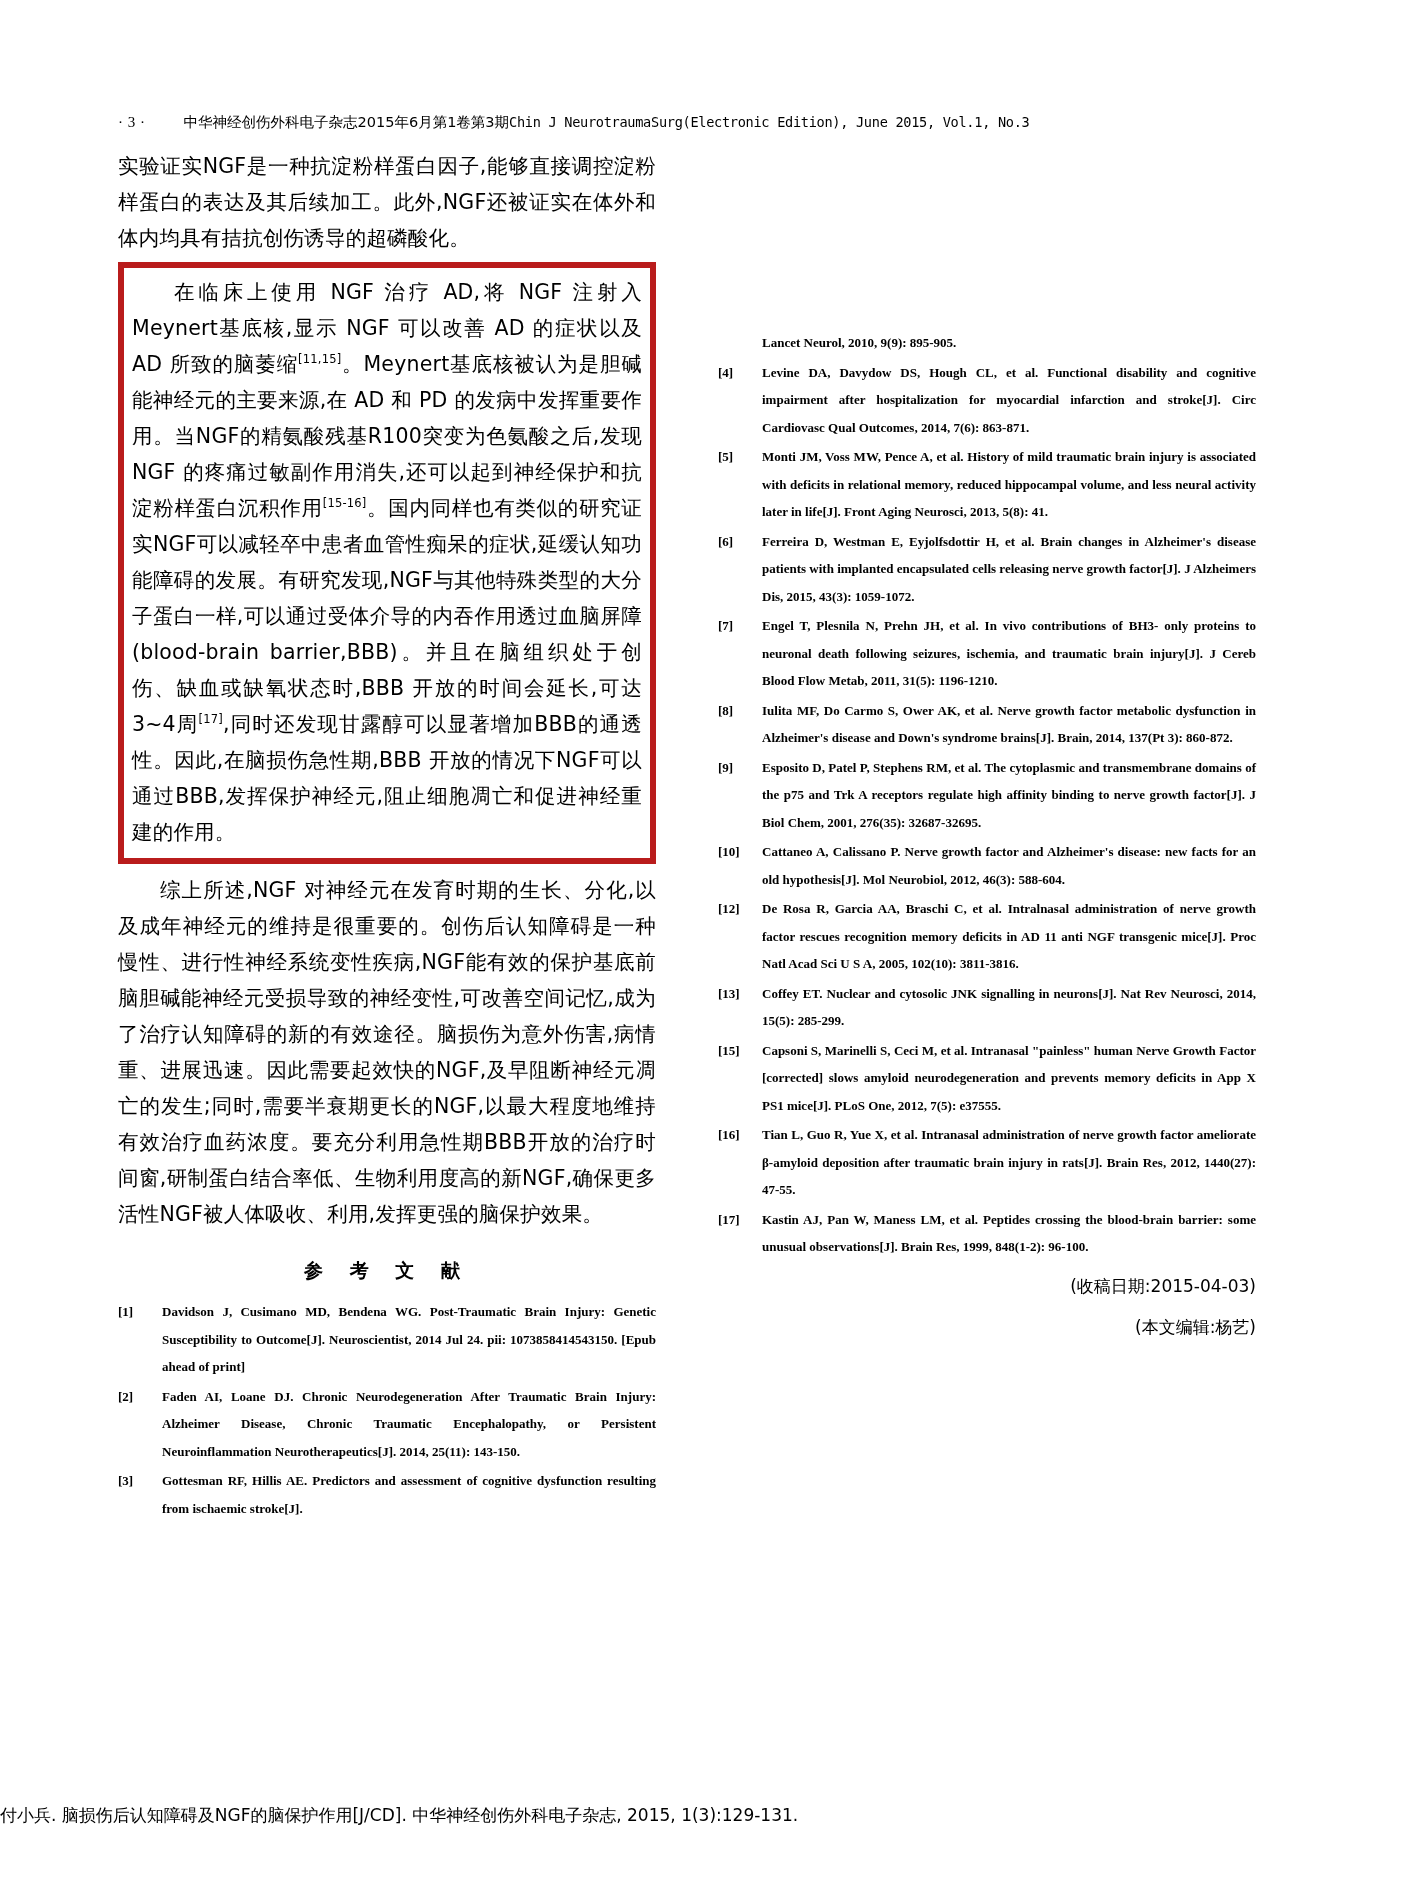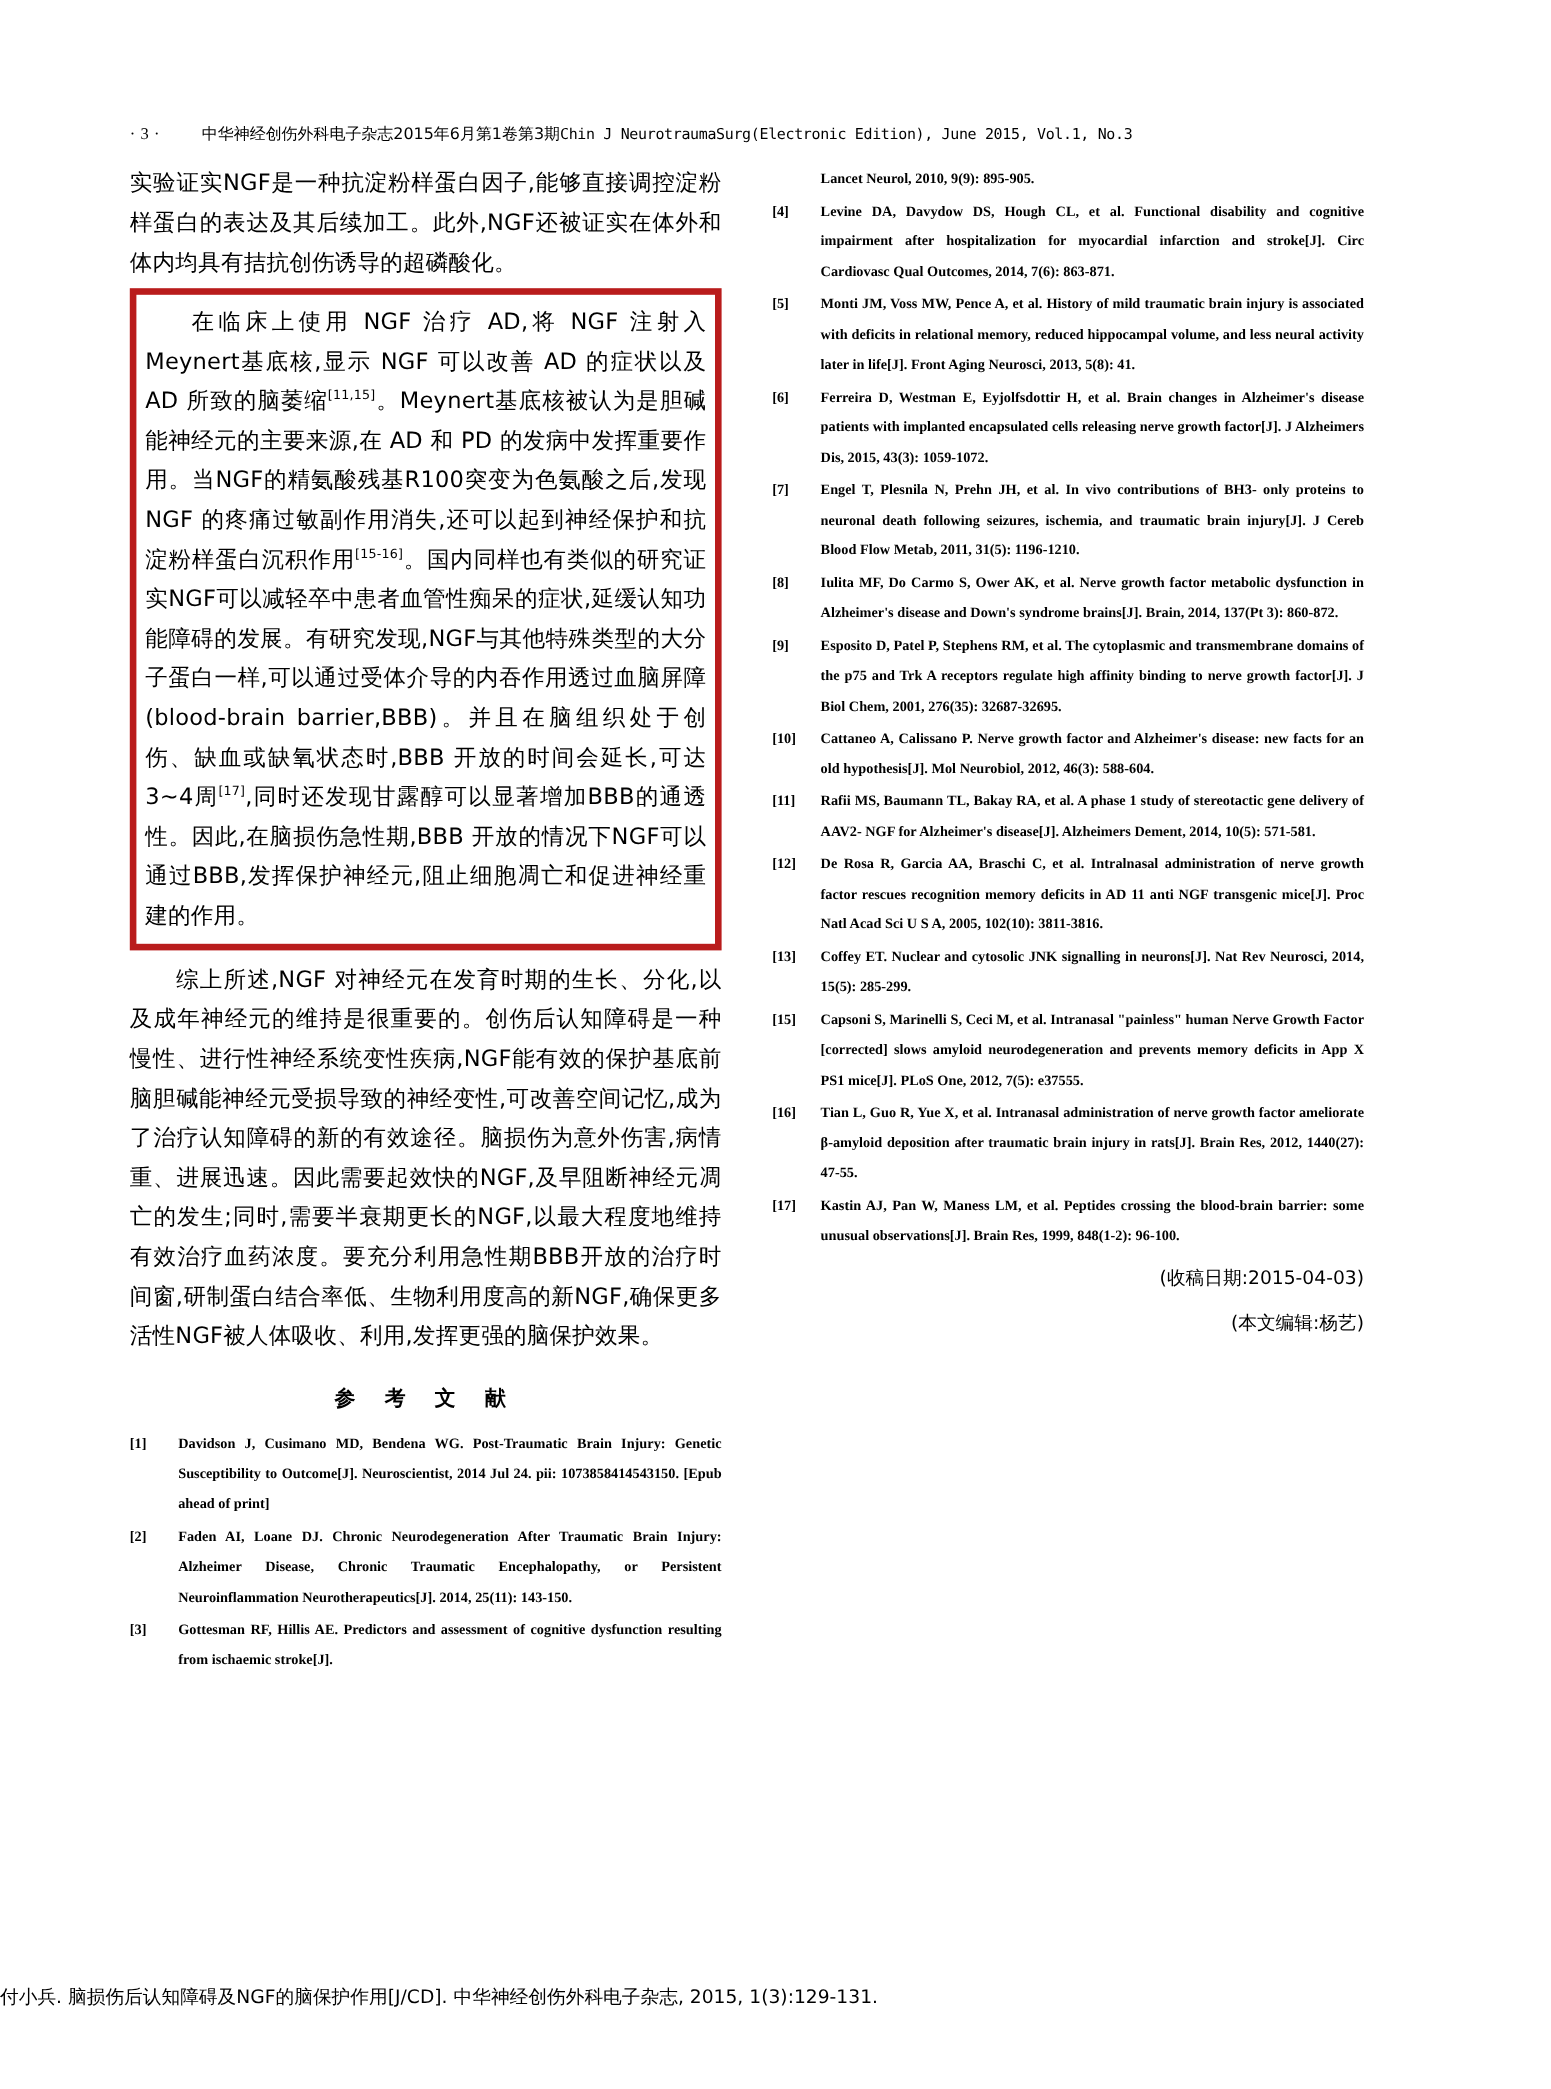--- a/index.html
+++ b/index.html
@@ -43,22 +43,22 @@
     margin-top: 20px;
   }
   .runhead .en {
     font-family: "DejaVu Sans Mono", monospace;
     font-size: 13.6px;
     letter-spacing: -0.3px;
   }
   
   .cols {
     display: flex;
-    gap: 46px;
-    align-items: flex-start;
+    gap: 62px;
+    align-items: center;
   }
   .col {
     width: 538px;
   }
   
   .cn-para {
     font-family: "DejaVu Sans", sans-serif;
     font-size: 20.5px;
     line-height: 36px;
     text-align: justify;
@@ -197,24 +197,20 @@
       </div>
       <div class="ref">
         <span class="num">[9]</span>
         <span class="txt">Esposito D, Patel P, Stephens RM, et al. The cytoplasmic and transmembrane domains of the p75 and Trk A receptors regulate high affinity binding to nerve growth factor[J]. J Biol Chem, 2001, 276(35): 32687-32695.</span>
       </div>
       <div class="ref">
         <span class="num">[10]</span>
         <span class="txt">Cattaneo A, Calissano P. Nerve growth factor and Alzheimer's disease: new facts for an old hypothesis[J]. Mol Neurobiol, 2012, 46(3): 588-604.</span>
       </div>
       <div class="ref">
-        <span class="num">[11]</span>
-        <span class="txt">Rafii MS, Baumann TL, Bakay RA, et al. A phase 1 study of stereotactic gene delivery of AAV2- NGF for Alzheimer's disease[J]. Alzheimers Dement, 2014, 10(5): 571-581.</span>
-      </div>
-      <div class="ref">
         <span class="num">[12]</span>
         <span class="txt">De Rosa R, Garcia AA, Braschi C, et al. Intralnasal administration of nerve growth factor rescues recognition memory deficits in AD 11 anti NGF transgenic mice[J]. Proc Natl Acad Sci U S A, 2005, 102(10): 3811-3816.</span>
       </div>
       <div class="ref">
         <span class="num">[13]</span>
         <span class="txt">Coffey ET. Nuclear and cytosolic JNK signalling in neurons[J]. Nat Rev Neurosci, 2014, 15(5): 285-299.</span>
       </div>
       <div class="ref">
         <span class="num">[15]</span>
         <span class="txt">Capsoni S, Marinelli S, Ceci M, et al. Intranasal "painless" human Nerve Growth Factor [corrected] slows amyloid neurodegeneration and prevents memory deficits in App X PS1 mice[J]. PLoS One, 2012, 7(5): e37555.</span>

